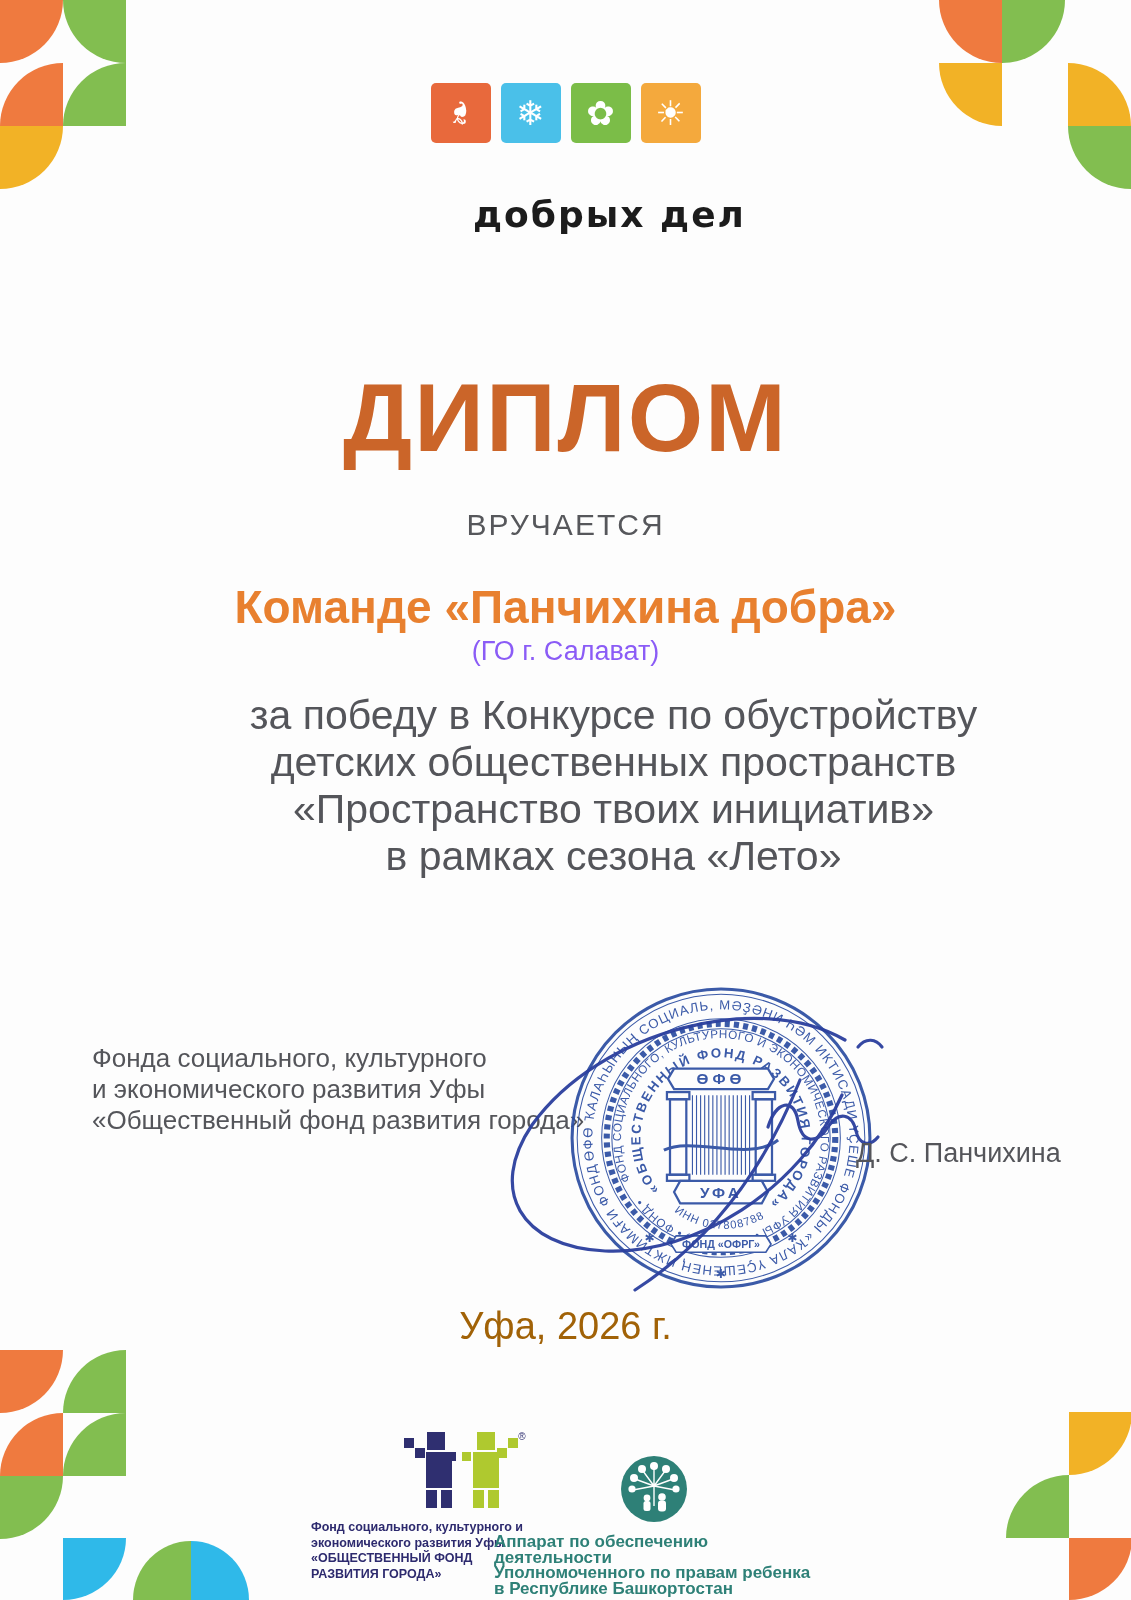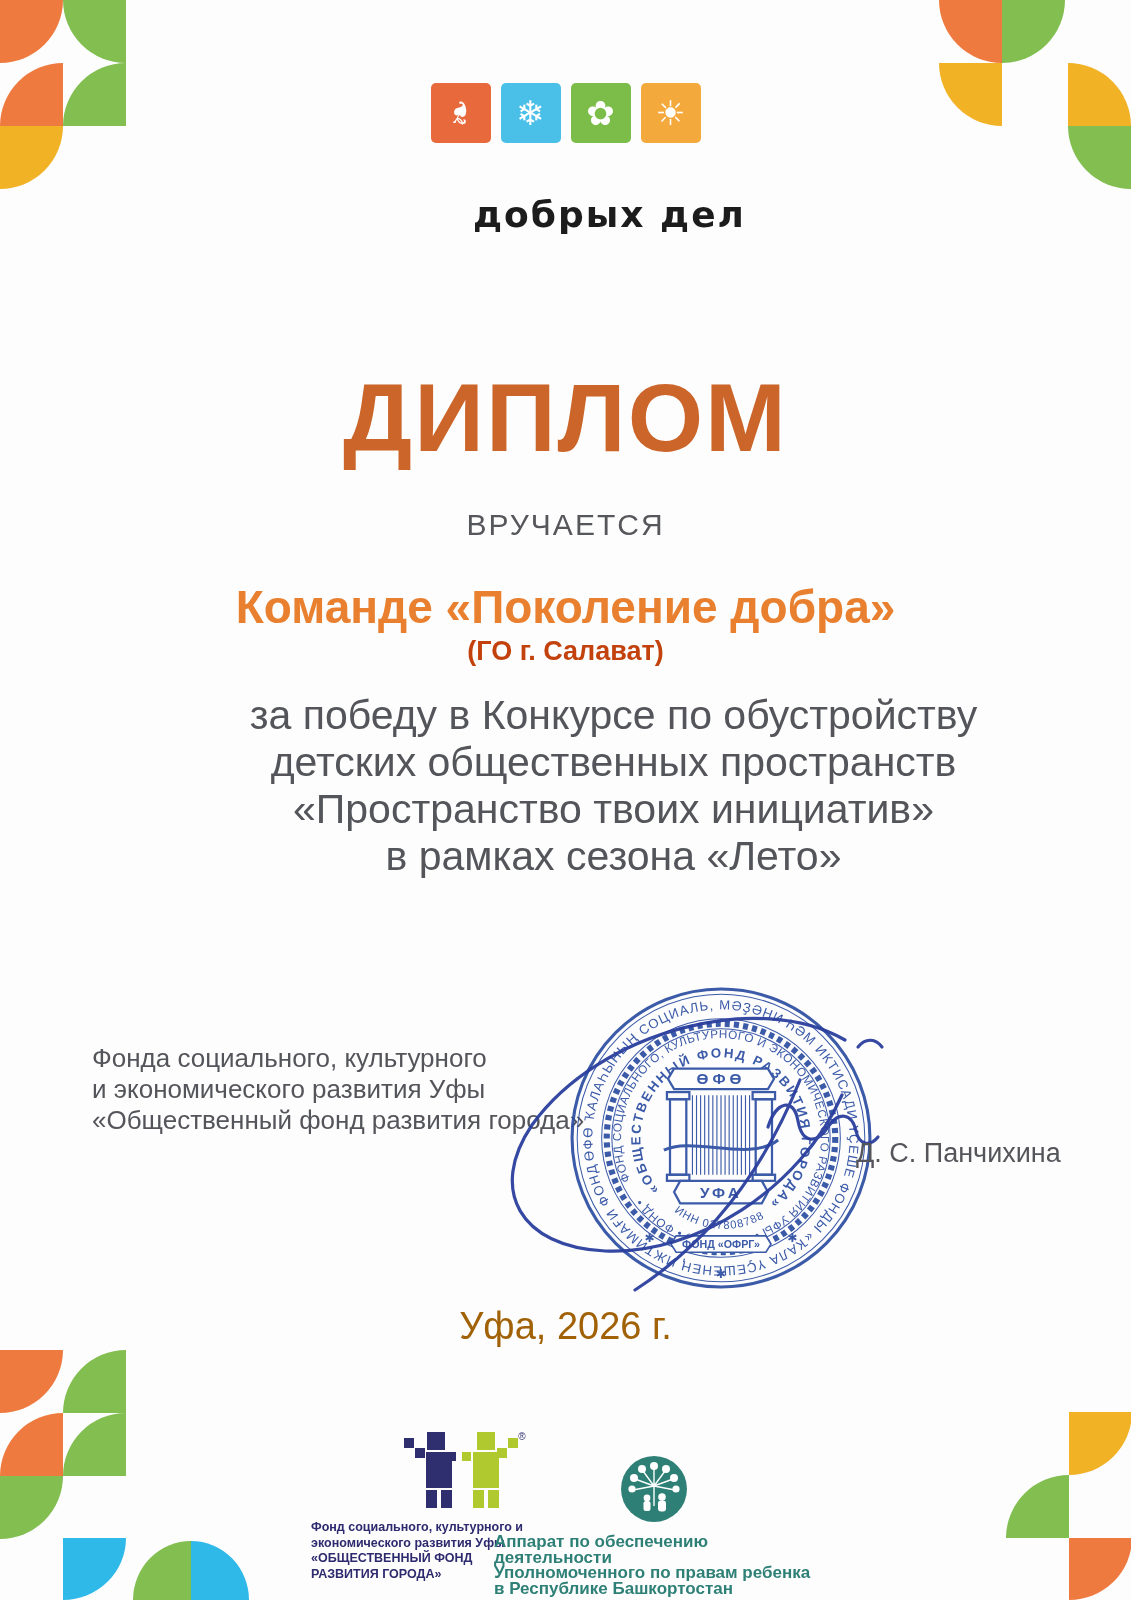--- a/index.html
+++ b/index.html
@@ -50,21 +50,21 @@
   .awarded{
     position:absolute;top:508px;left:0;width:100%;text-align:center;
     font-size:30px;letter-spacing:2px;color:#56575b;font-weight:500;
   }
   .recipient{
     position:absolute;top:580px;left:0;width:100%;text-align:center;
     font-size:46px;font-weight:700;color:#e8802f;
   }
   .recipient-note{
     position:absolute;top:636px;left:0;width:100%;text-align:center;
-    font-size:27px;font-weight:700;color:#c2410c;
+    font-size:27px;font-weight:400;color:#8b5cf6;
   }
   .body-text{
     position:absolute;top:692px;left:0;width:100%;text-align:center;
     font-size:41px;line-height:47px;color:#54555a;padding-left:48px;
   }
   
   .sig-block{
     position:absolute;left:92px;top:1043px;
     font-size:26px;line-height:31px;color:#54555a;
   }
@@ -140,21 +140,21 @@
         <span>✿</span>
       </div>
     <div class="season-sq" style="background:#f4a93d">
         <span>☀</span>
       </div>
   </div>
   <div class="logo-title l2">добрых дел</div>
 
   <div class="doc-title">ДИПЛОМ</div>
   <div class="awarded">ВРУЧАЕТСЯ</div>
-  <div class="recipient">Команде «Поколение добра»</div>
+  <div class="recipient">Команде «Панчихина добра»</div>
   <div class="recipient-note">(ГО г. Салават)</div>
 
   <div class="body-text">
     <div>за победу в Конкурсе по обустройству</div>
     <div>детских общественных пространств</div>
     <div>«Пространство твоих инициатив»</div>
     <div>в рамках сезона «Лето»</div>
   </div>
 
   <div class="sig-block">

